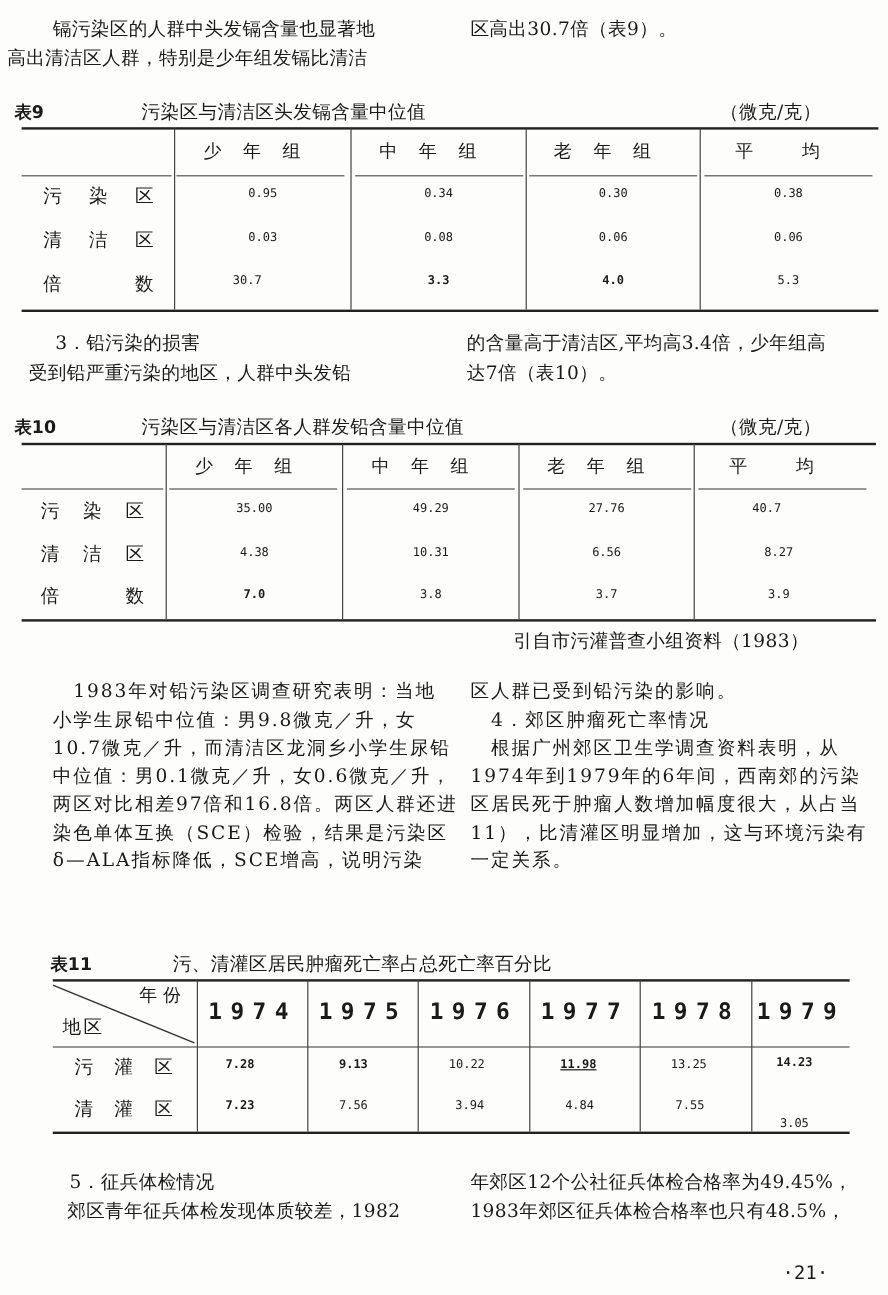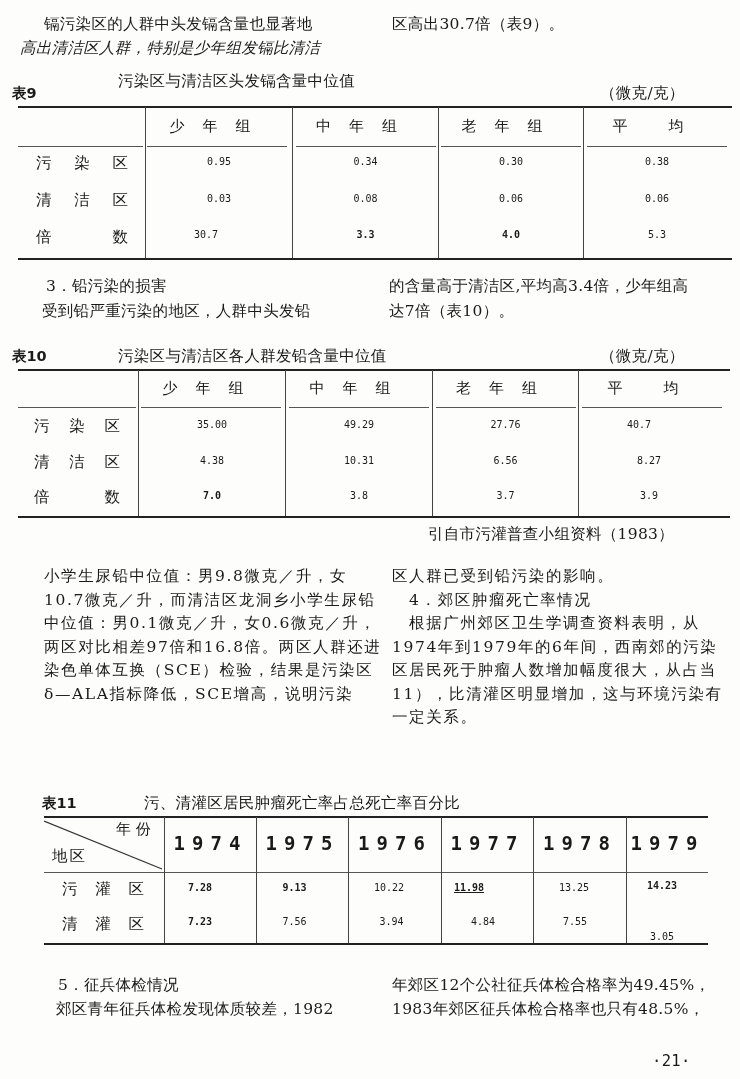--- a/index.html
+++ b/index.html
@@ -19,25 +19,25 @@
   .cell { position:absolute; text-align:center; font-size:15px; }
   .num { font-family:"DejaVu Sans Mono","Liberation Mono",monospace; font-size:10px; }
   .hdr { letter-spacing:18px; font-size:15px; }
   .year { font-family:"DejaVu Sans Mono","Liberation Mono",monospace; font-size:19px; letter-spacing:7px; font-weight:bold; }
   .rowlab { position:absolute; font-size:15.5px; display:flex; justify-content:space-between; }
 </style>
 </head>
 <body>
 
 <div class="abs txt" style="left:44px;top:13px;">镉污染区的人群中头发镉含量也显著地</div>
-<div class="abs txt" style="left:20px;top:37px;font-style:italic;">高出清洁区人群，特别是少年组发镉比清洁</div>
+<div class="abs txt" style="left:6px;top:37px;">高出清洁区人群，特别是少年组发镉比清洁</div>
 <div class="abs txt" style="left:392px;top:13px;">区高出30.7倍（表9）。</div>
 
 <div class="abs cap bold" style="left:12px;top:84px;">表9</div>
-<div class="abs txt" style="left:118px;top:70px;">污染区与清洁区头发镉含量中位值</div>
+<div class="abs txt" style="left:118px;top:82px;">污染区与清洁区头发镉含量中位值</div>
 <div class="abs txt" style="left:600px;top:82px;">（微克/克）</div>
 
 <div>
   <div class="rule" style="left:18px;top:106px;width:714px;"></div>
   <div class="thin" style="left:18px;top:146px;width:125px;"></div>
   <div class="thin" style="left:147px;top:146px;width:140px;"></div>
   <div class="thin" style="left:296px;top:146px;width:140px;"></div>
   <div class="thin" style="left:441px;top:146px;width:140px;"></div>
   <div class="thin" style="left:587px;top:146px;width:140px;"></div>
   <div class="rule" style="left:18px;top:258px;width:714px;"></div>
@@ -76,21 +76,21 @@
   <div class="cell num" style="left:439px;top:193px;width:144px;">0.06</div>
   <div class="cell num" style="left:584px;top:193px;width:146px;">0.06</div>
 
   <div class="cell num" style="left:146px;top:229px;width:120px;">30.7</div>
   <div class="cell num" style="left:293px;top:229px;width:145px;font-weight:bold;">3.3</div>
   <div class="cell num bold" style="left:439px;top:229px;width:144px;">4.0</div>
   <div class="cell num" style="left:584px;top:229px;width:146px;">5.3</div>
 </div>
 
 <div class="abs txt" style="left:46px;top:275px;">3．铅污染的损害</div>
-<div class="abs txt" style="left:42px;top:300px;text-align:right;">受到铅严重污染的地区，人群中头发铅</div>
+<div class="abs txt" style="left:24px;top:300px;text-align:right;">受到铅严重污染的地区，人群中头发铅</div>
 <div class="abs txt" style="left:389px;top:275px;">的含量高于清洁区,平均高3.4倍，少年组高</div>
 <div class="abs txt" style="left:389px;top:300px;">达7倍（表10）。</div>
 
 <div class="abs cap bold" style="left:12px;top:347px;">表10</div>
 <div class="abs txt" style="left:118px;top:345px;">污染区与清洁区各人群发铅含量中位值</div>
 <div class="abs txt" style="left:600px;top:345px;">（微克/克）</div>
 
 <div>
   <div class="rule" style="left:18px;top:369px;width:712px;"></div>
   <div class="thin" style="left:18px;top:407px;width:118px;"></div>
@@ -135,20 +135,21 @@
   <div class="cell num" style="left:579px;top:455px;width:140px;">8.27</div>
 
   <div class="cell num bold" style="left:139px;top:490px;width:146px;">7.0</div>
   <div class="cell num" style="left:286px;top:490px;width:146px;">3.8</div>
   <div class="cell num" style="left:433px;top:490px;width:145px;">3.7</div>
   <div class="cell num" style="left:579px;top:490px;width:140px;">3.9</div>
 </div>
 <div class="abs txt" style="left:428px;top:523px;">引自市污灌普查小组资料（1983）</div>
 
 <div class="abs txt wide" style="left:44px;top:565px;line-height:23.5px;">
+  <div>　1983年对铅污染区调查研究表明：当地</div>
   <div>小学生尿铅中位值：男9.8微克／升，女</div>
   <div>10.7微克／升，而清洁区龙洞乡小学生尿铅</div>
   <div>中位值：男0.1微克／升，女0.6微克／升，</div>
   <div>两区对比相差97倍和16.8倍。两区人群还进</div>
   <div>染色单体互换（SCE）检验，结果是污染区</div>
   <div>δ—ALA指标降低，SCE增高，说明污染</div>
 </div>
 <div class="abs txt wide" style="left:392px;top:565px;line-height:23.5px;">
   <div>区人群已受到铅污染的影响。</div>
   <div>　4．郊区肿瘤死亡率情况</div>
@@ -193,21 +194,21 @@
   </div>
   <div class="rowlab" style="left:62px;top:914px;width:82px;">
     <span>清</span>
       <span>灌</span>
       <span>区</span>
   </div>
 
   <div class="cell num bold" style="left:165px;top:882px;width:70px;">7.28</div>
   <div class="cell num bold" style="left:257px;top:882px;width:75px;">9.13</div>
   <div class="cell num" style="left:349px;top:882px;width:80px;">10.22</div>
-  <div class="cell num bold" style="left:429px;top:882px;width:80px;text-decoration:underline;">11.98</div>
+  <div class="cell num bold" style="left:442px;top:882px;width:80px;text-decoration:underline;">11.98</div>
   <div class="cell num" style="left:534px;top:882px;width:80px;">13.25</div>
   <div class="cell num bold" style="left:627px;top:880px;width:70px;">14.23</div>
 
   <div class="cell num bold" style="left:165px;top:916px;width:70px;">7.23</div>
   <div class="cell num" style="left:257px;top:916px;width:75px;">7.56</div>
   <div class="cell num" style="left:349px;top:916px;width:85px;">3.94</div>
   <div class="cell num" style="left:442px;top:916px;width:82px;">4.84</div>
   <div class="cell num" style="left:534px;top:916px;width:82px;">7.55</div>
   <div class="cell num" style="left:627px;top:914px;width:70px;margin-top:17px;">3.05</div>
 </div>

